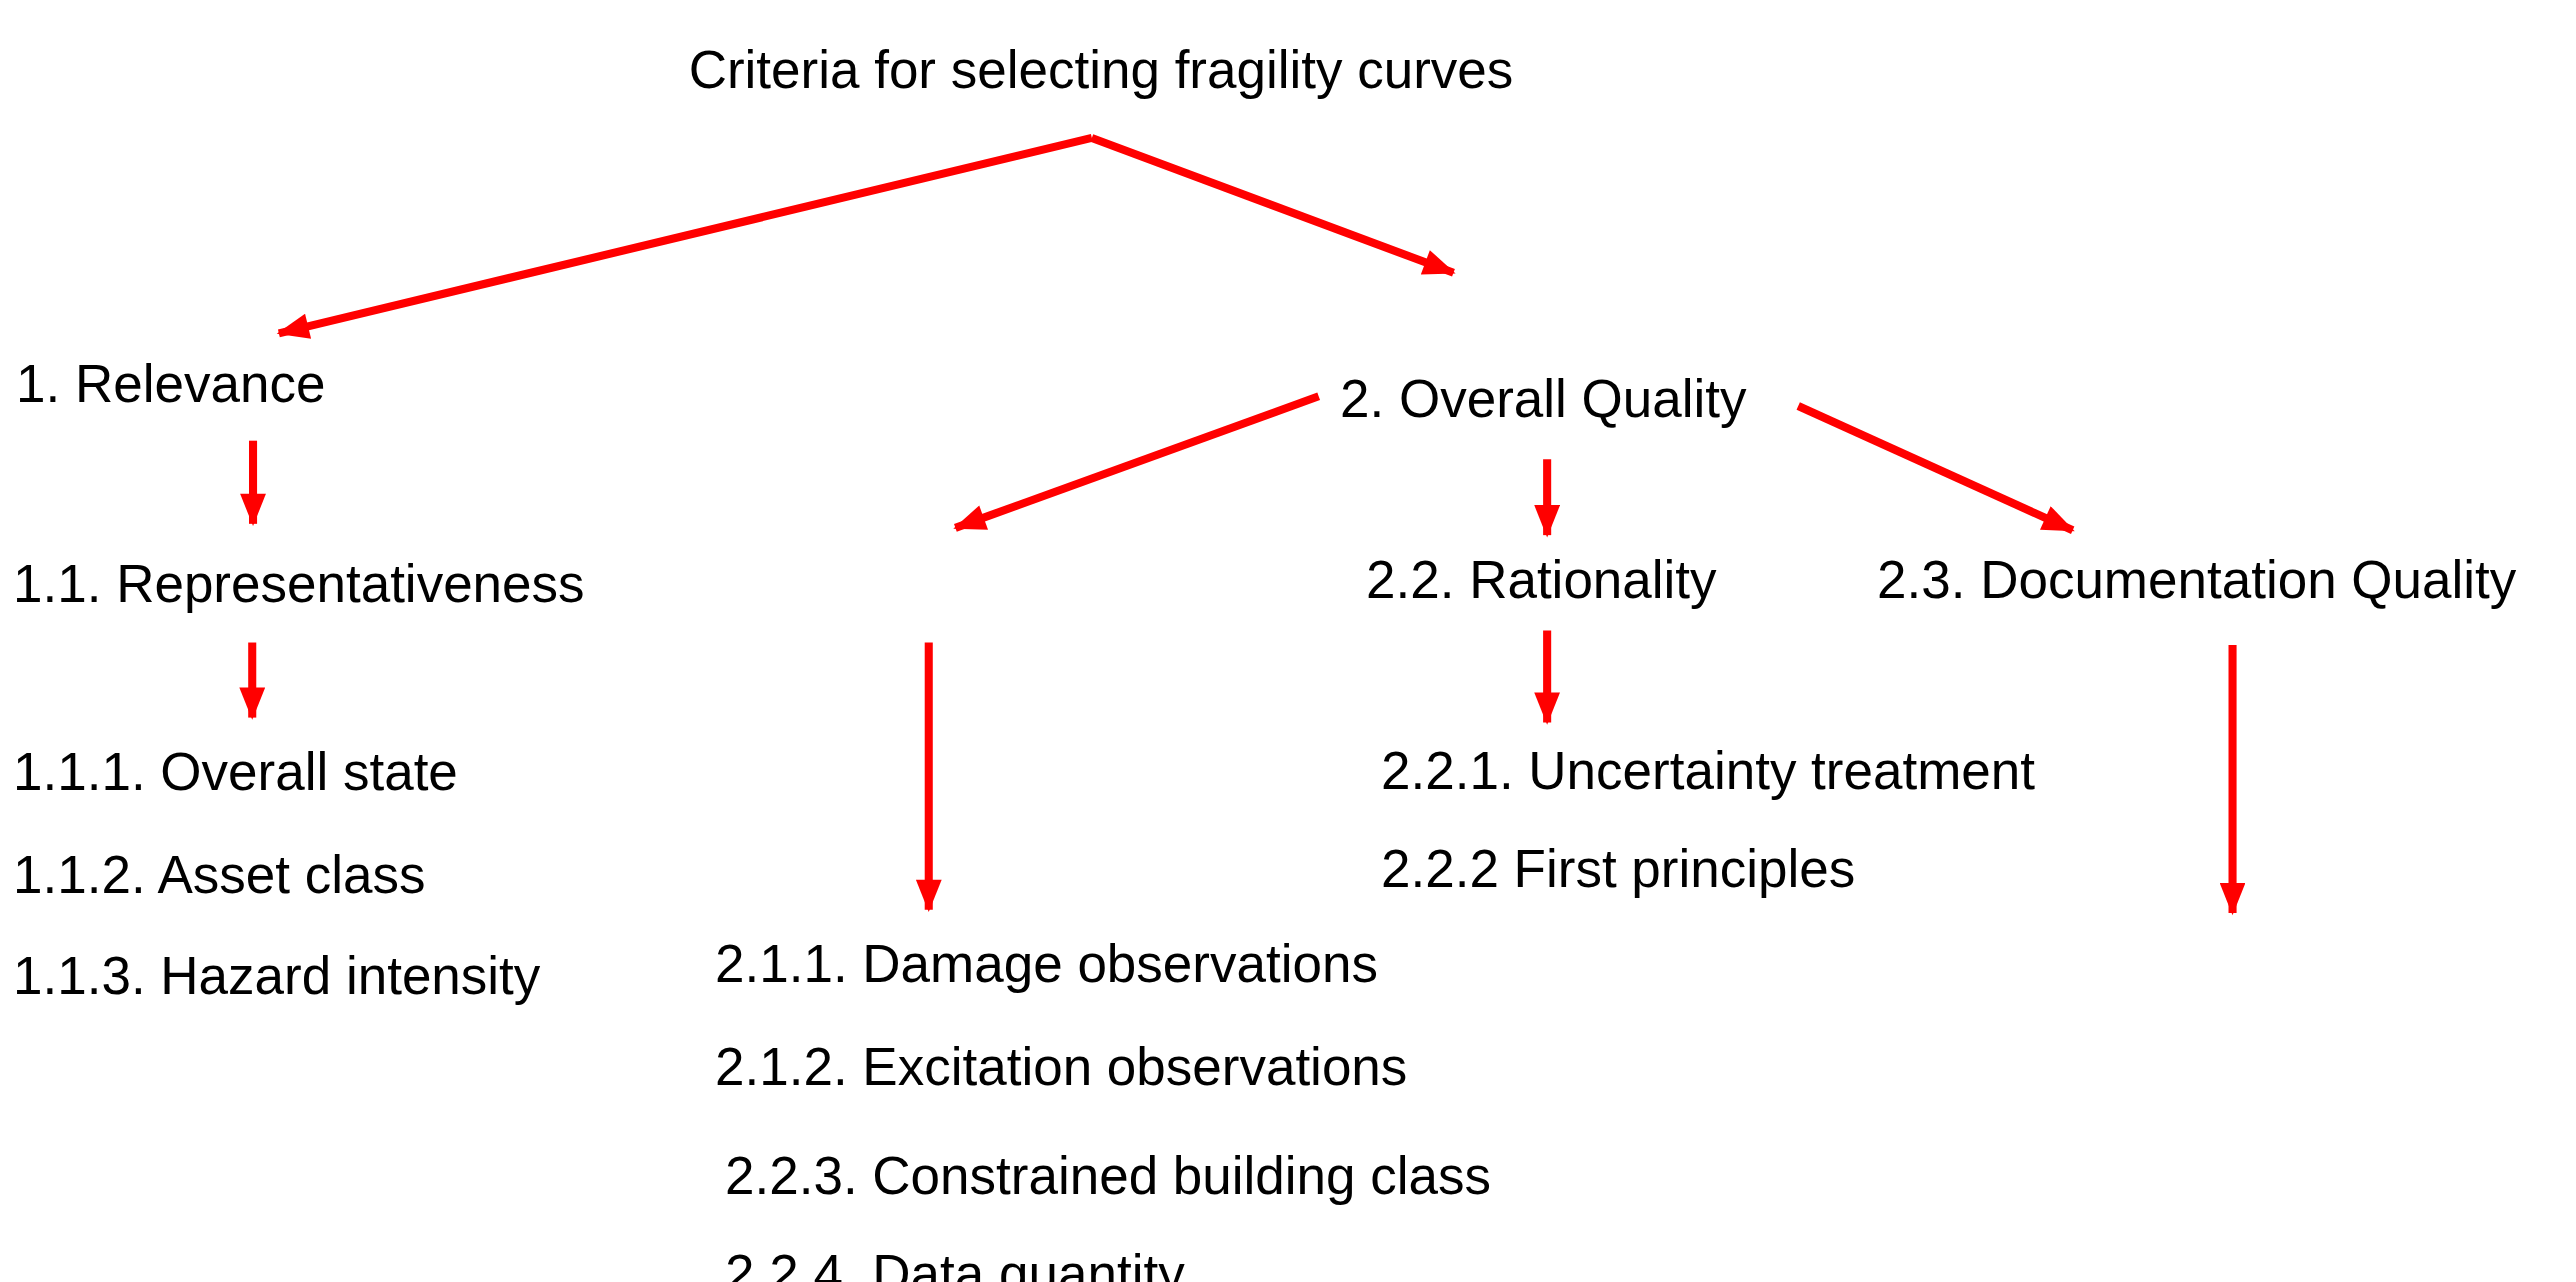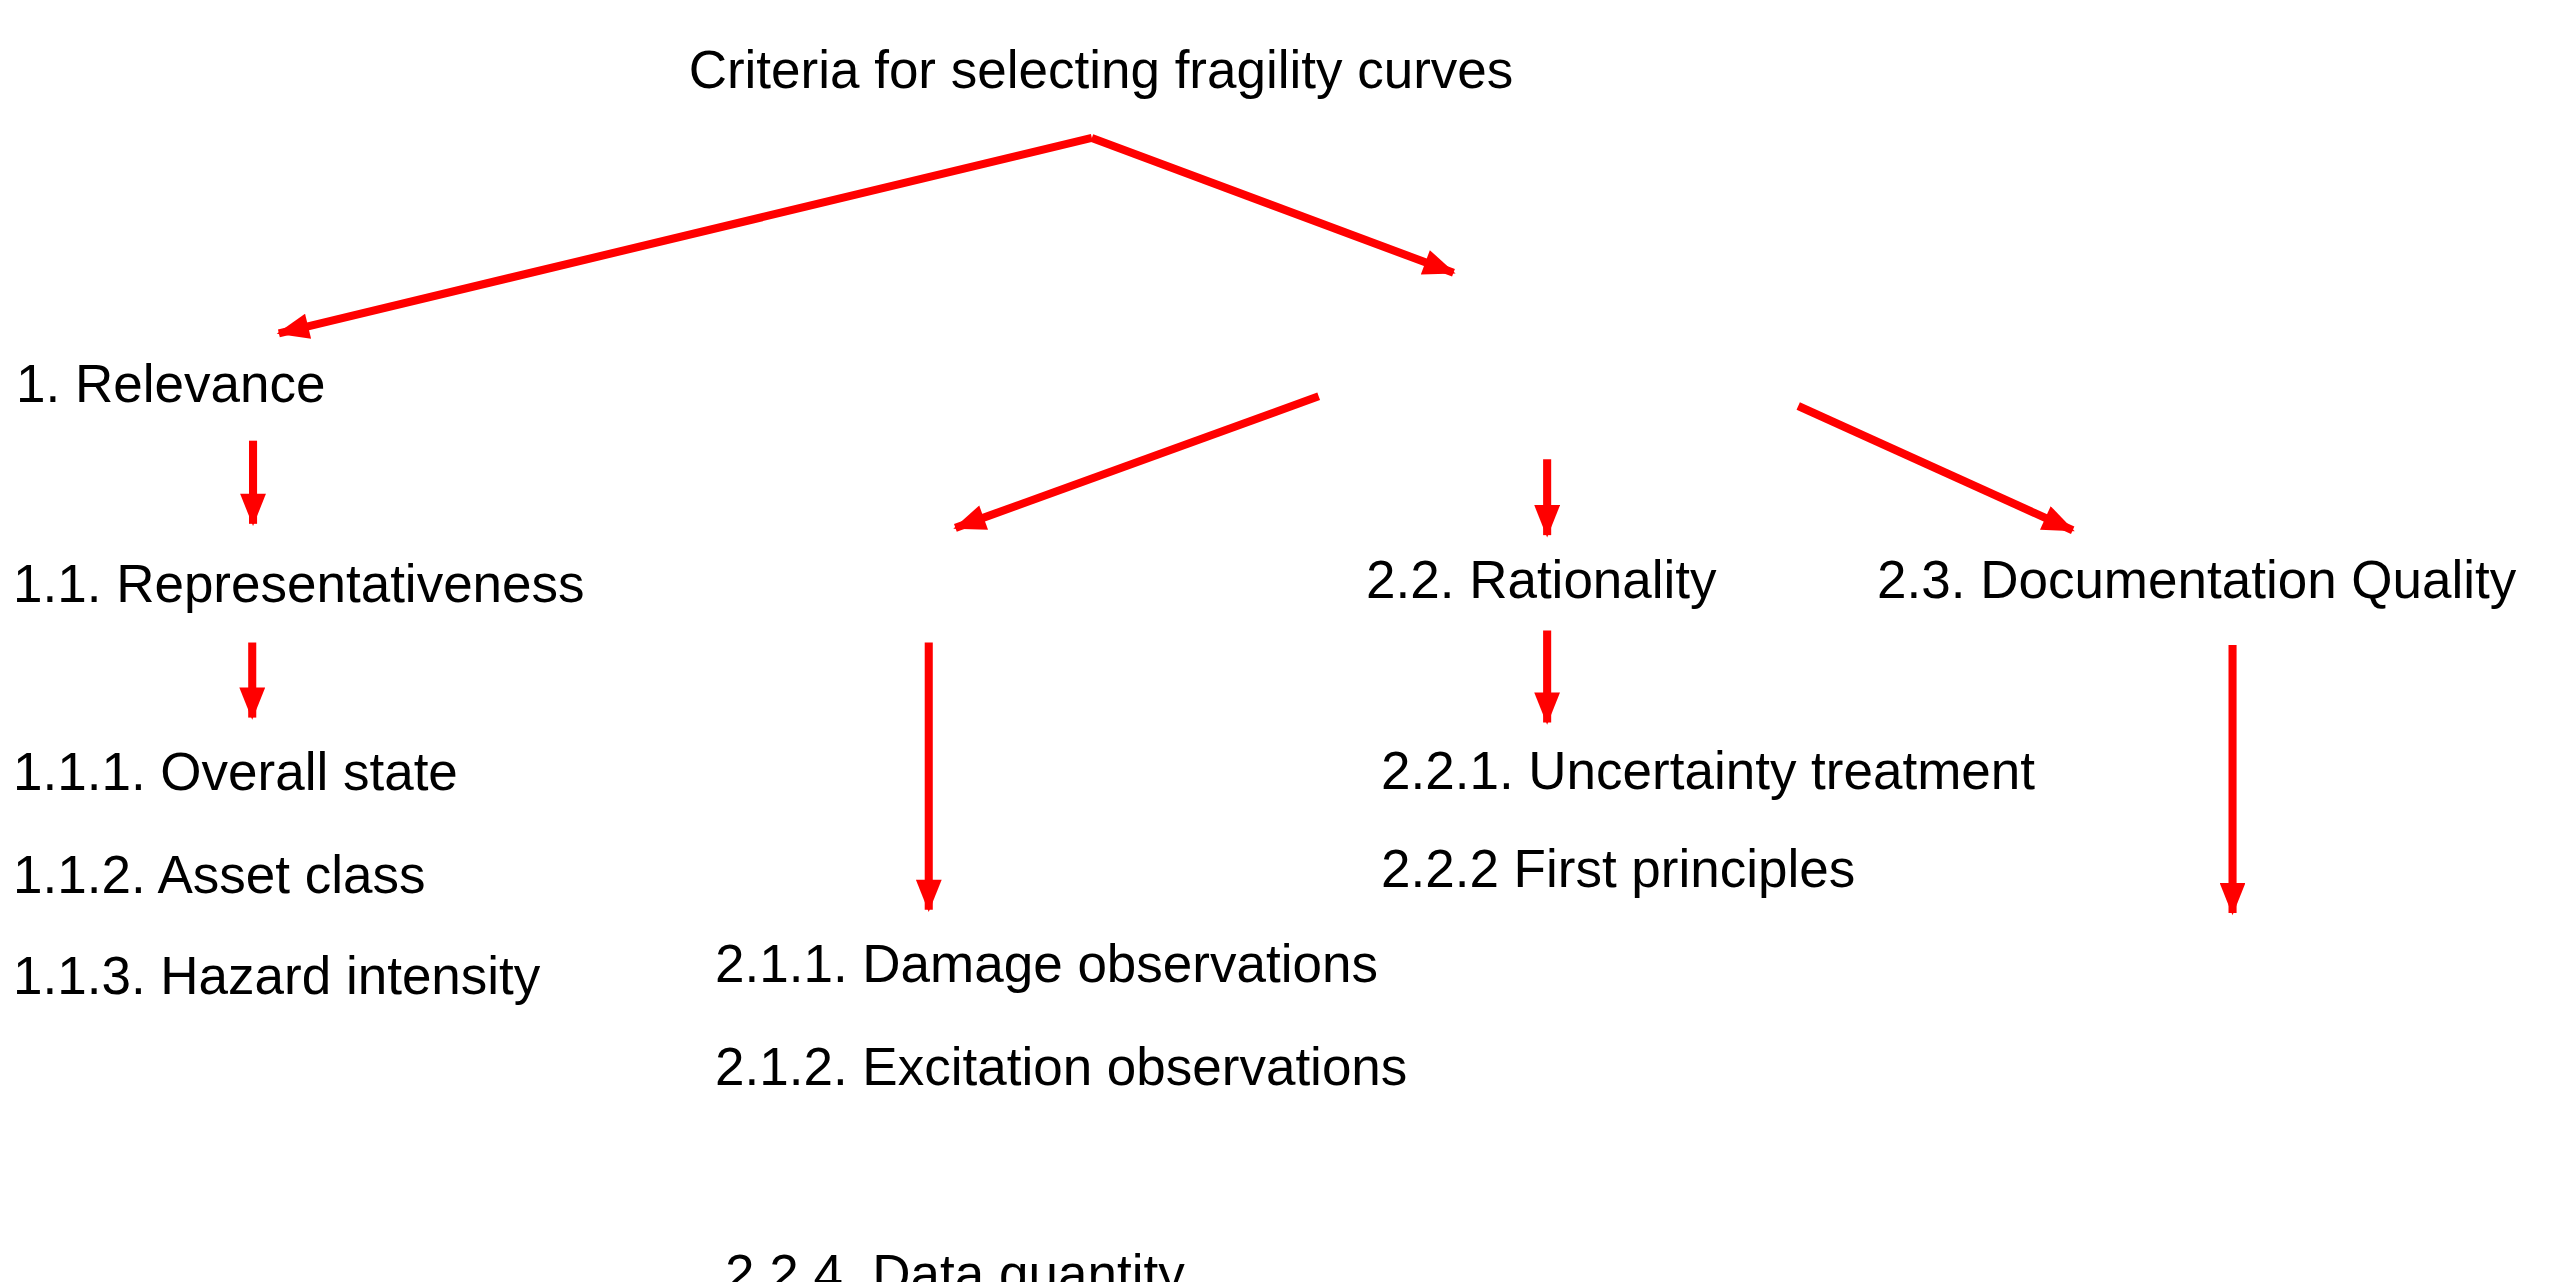--- a/index.html
+++ b/index.html
@@ -60,23 +60,25 @@
   </svg>
 
   <div class="node centered" style="left:1101px;top:6.5px">Criteria for selecting fragility curves</div>
 
   <div class="node" style="left:16px;top:321px">1. Relevance</div>
   <div class="node" style="left:13px;top:521px">1.1. Representativeness</div>
   <div class="node" style="left:13px;top:709px">1.1.1. Overall state</div>
   <div class="node" style="left:13px;top:812px">1.1.2. Asset class</div>
   <div class="node" style="left:13px;top:913px">1.1.3. Hazard intensity</div>
 
+  <div class="node" style="left:1340px;top:336px">2. Overall Quality</div>
 
   <div class="node" style="left:715px;top:901px">2.1.1. Damage observations</div>
   <div class="node" style="left:715px;top:1004px">2.1.2. Excitation observations</div>
+  <div class="node" style="left:725px;top:1113px">2.2.3. Constrained building class</div>
   <div class="node" style="left:725px;top:1211px">2.2.4. Data quantity</div>
 
   <div class="node" style="left:1366px;top:517px">2.2. Rationality</div>
   <div class="node" style="left:1381px;top:708px">2.2.1. Uncertainty treatment</div>
   <div class="node" style="left:1381px;top:806px">2.2.2 First principles</div>
 
   <div class="node" style="left:1877px;top:517px">2.3. Documentation Quality</div>
 
 </div>
 

